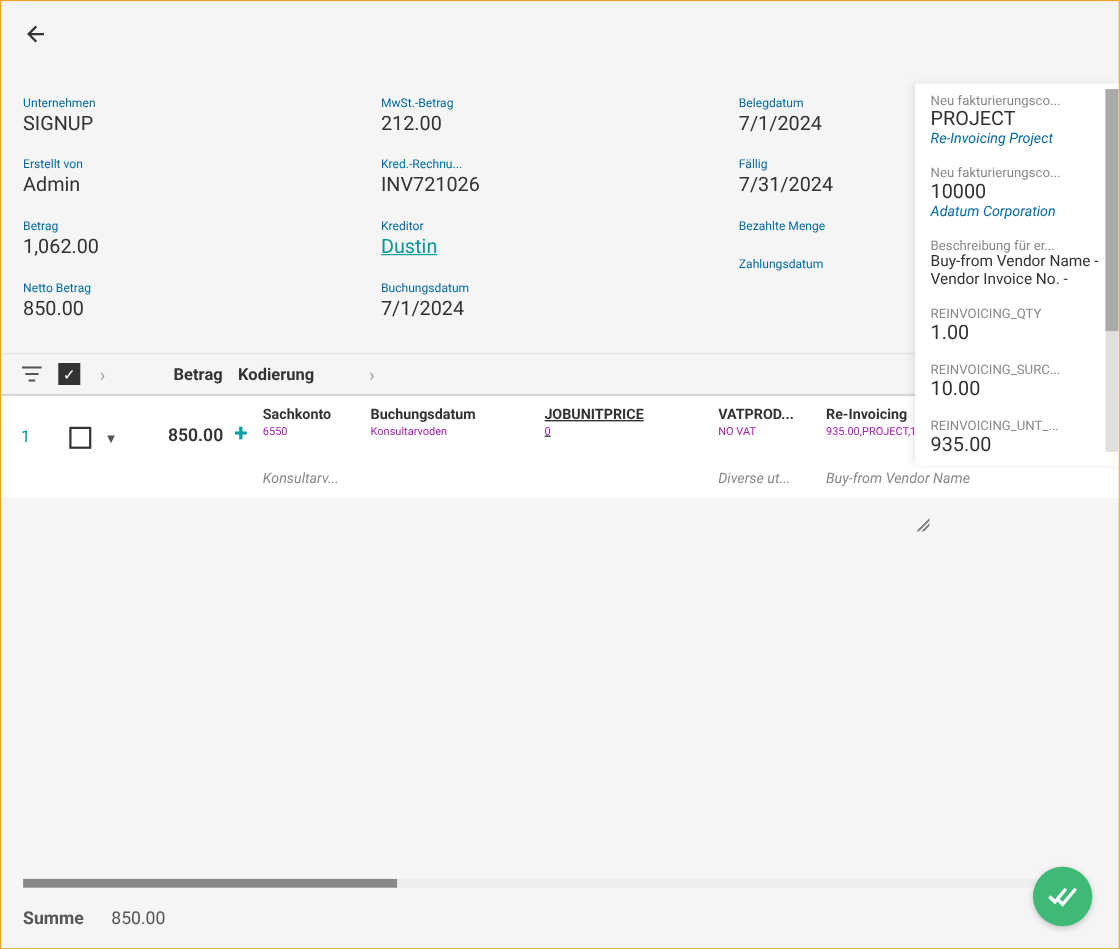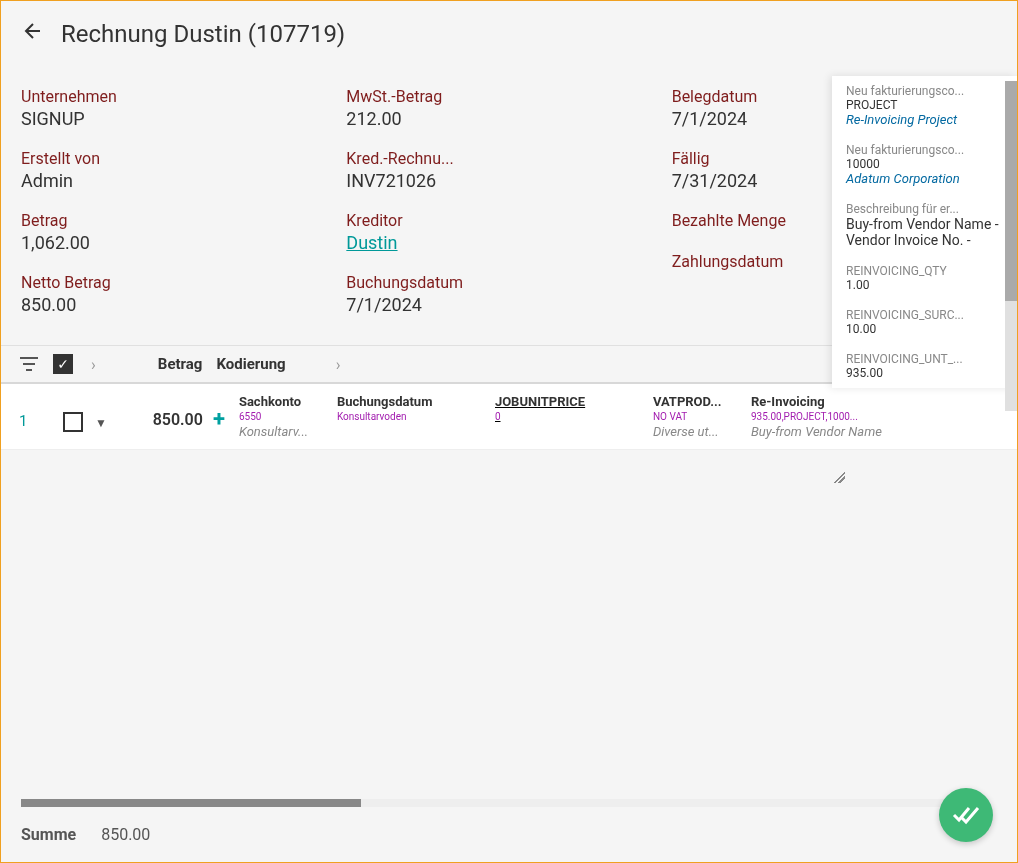--- a/index.html
+++ b/index.html
@@ -32,22 +32,22 @@
     
     .details-grid {
       display: grid;
       grid-template-columns: 1fr 1fr 1fr;
       gap: 0;
       padding: 20px 20px 30px 20px;
     }
     .detail-col { display: flex; flex-direction: column; gap: 20px; }
     .detail-item { display: flex; flex-direction: column; gap: 2px; }
     .detail-label {
-      font-size: 16px;
-      color: #7f1d1d;
+      font-size: 11px;
+      color: #0369a1;
     }
     .detail-value {
       font-size: 18px;
       color: #333;
       font-weight: 400;
     }
     .detail-value.link {
       color: #009999;
       text-decoration: underline;
       cursor: pointer;
@@ -76,21 +76,21 @@
     }
     .row-num { color:#009999; font-size:15px; width:18px; padding-top:18px;}
     .row-check { width:20px; height:20px; border:2px solid #333; margin-top:18px; cursor:pointer; margin-left:18px;}
     .row-dd { color:#555; font-size:12px; margin-top:22px; cursor:pointer; margin-left:4px;}
     .row-amount { font-size:16px; color:#333; font-weight:600; margin-left:18px; padding-top:16px; width:70px; text-align:right;}
     .row-plus { color:#00a0a0; font-size:22px; font-weight:700; margin-top:12px; cursor:pointer; margin-left:2px;}
     
     .cell { display:flex; flex-direction:column; gap:2px; padding:0 6px; min-width:0;}
     .cell .ch { font-size:13px; color:#333; font-weight:700; white-space:nowrap; overflow:hidden; text-overflow:ellipsis;}
     .cell .cv { font-size:10px; color:#a21caf; white-space:nowrap; overflow:hidden; text-overflow:ellipsis;}
-    .cell .cs { font-size:13px; color:#888; font-style:italic; white-space:nowrap; overflow:hidden; text-overflow:ellipsis;}
+    .cell .cs { font-size:13px; color:#888; font-style:italic; white-space:nowrap; overflow:hidden; text-overflow:ellipsis;margin-top:28px;}
     .c-sach { width:90px; }
     .c-besch { width:150px; }
     .c-job { width:150px;text-decoration:underline; }
     .c-vat { width:90px; }
     .c-reinv { width:160px; flex:1; }
     
     .scroll-track {
       position:absolute;
       bottom:55px;
       left:20px;
@@ -141,40 +141,39 @@
       position:absolute;
       right:0;
       top:80px;
       width:12px;
       height:330px;
       background:#e0e0e0;
     }
     .side-scroll-thumb { background:#aaa; height:220px; width:12px;}
     .sp-item { padding:8px 14px; border-bottom:0;}
     .sp-label { font-size:12px; color:#888; white-space:nowrap; overflow:hidden; text-overflow:ellipsis;}
-    .sp-value { font-size:12px; color:#333;}
+    .sp-value { font-size:18px; color:#333;}
     .sp-sub { font-size:13px; color:#0369a1; font-style:italic;}
     .resize-handle {
       position:absolute;
       top:470px;
       left:832px;
       width:12px; height:12px;
       background: linear-gradient(135deg, transparent 50%, #888 50%, #888 60%, transparent 60%, transparent 70%, #888 70%, #888 80%, transparent 80%);
     }
   </style>
 </head>
 <body>
 
 <div class="header">
   <span class="back-arrow">
     <svg width="24" height="24" viewBox="0 0 24 24" fill="none" stroke="#333" stroke-width="2">
         <path d="M19 12H5M12 19l-7-7 7-7"></path>
       </svg>
   </span>
-  <h1 class="page-title">Rechnung Dustin (107719)</h1>
 </div>
 
 <div class="details-grid">
   <div class="detail-col">
     <div class="detail-item">
         <span class="detail-label">Unternehmen</span>
         <span class="detail-value">SIGNUP</span>
       </div>
     <div class="detail-item">
         <span class="detail-label">Erstellt von</span>

